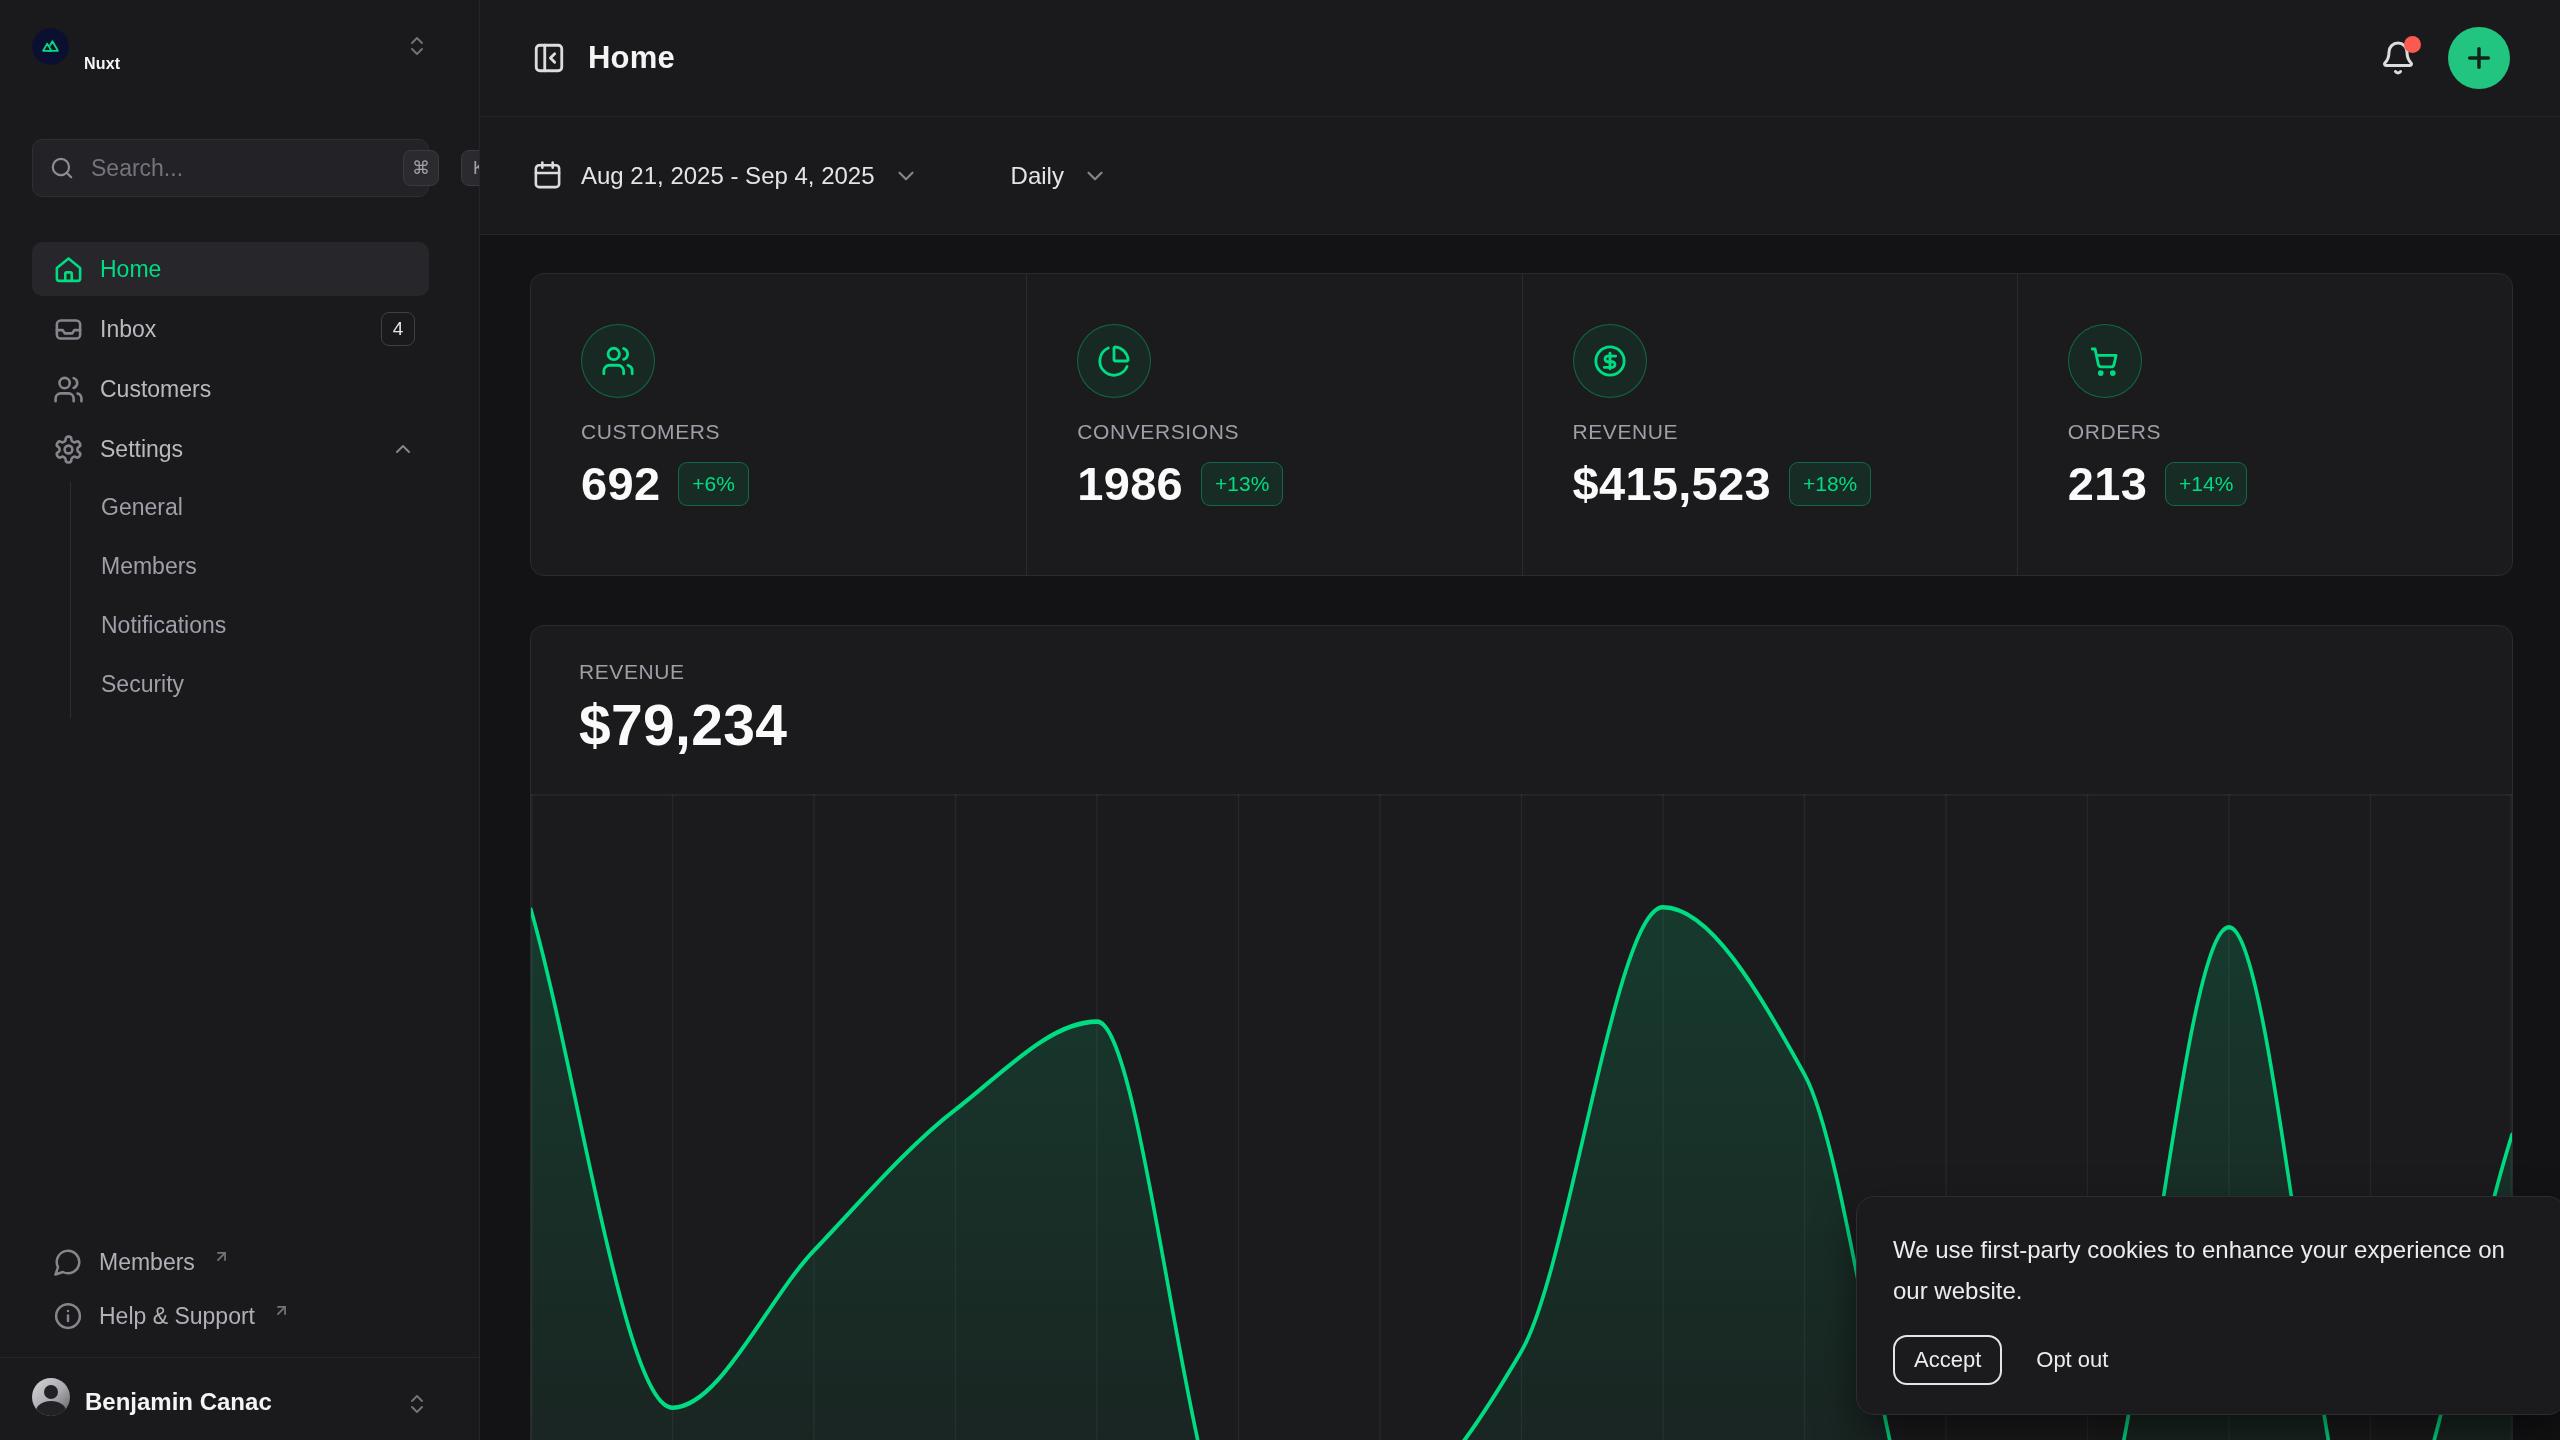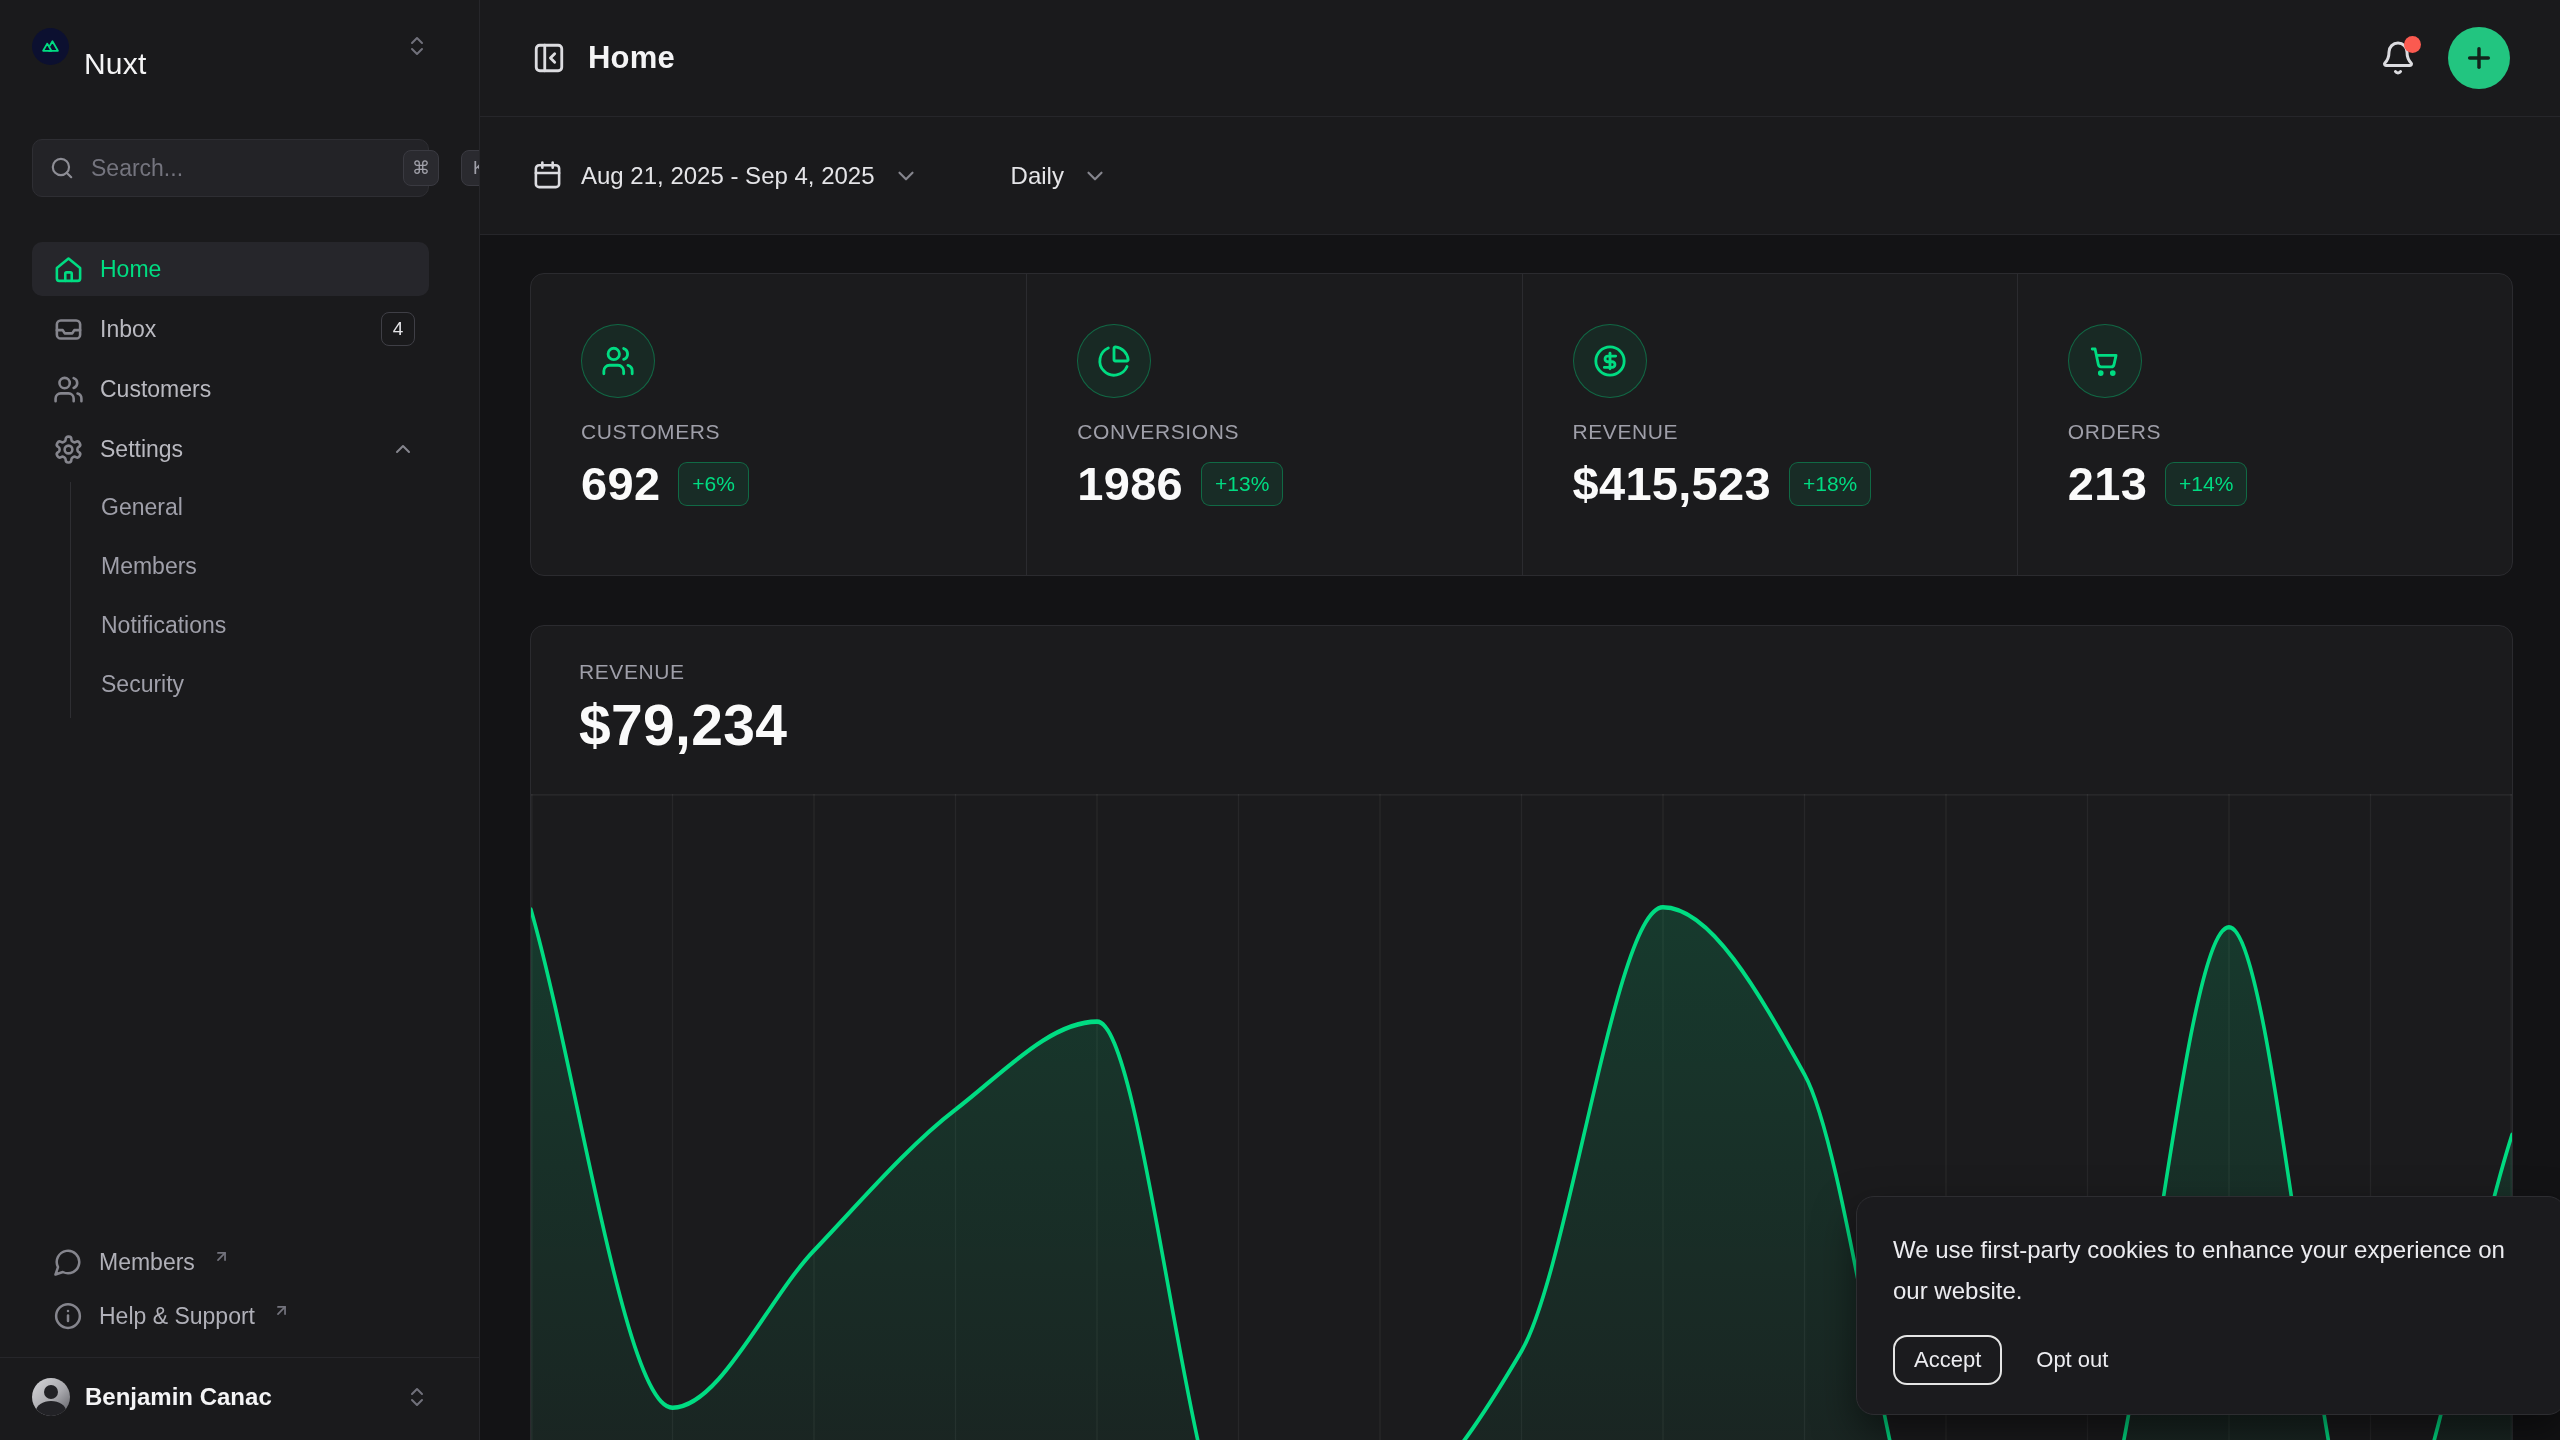--- a/index.html
+++ b/index.html
@@ -22,21 +22,21 @@
     padding:26px 50px 14px 32px; overflow:hidden;
   }
   .brand-row {
     height:40px; display:flex; align-items:center; gap:15px;
     cursor:pointer; border-radius:10px;
   }
   .brand-logo {
     width:37px; height:37px; border-radius:50%;
     background:#0c1030; display:flex; align-items:center; justify-content:center;
   }
-  .brand-name { font-size:30px; font-weight:400; letter-spacing:.2px;margin-top:36px; }
+  .brand-name { font-size:16px; font-weight:700; letter-spacing:.2px;margin-top:36px; }
   .brand-caret { margin-left:auto; color:#71717b; }
 
   .searchbox {
     margin-top:73px; height:58px; border-radius:10px;
     background:#232327; border:1px solid #2e2e33;
     display:flex; align-items:center; gap:16px; padding:0 12px 0 16px;
   }
   .searchbox input {
     background:transparent; border:none; outline:none; flex:1;
     font:500 23px "Liberation Sans",sans-serif; color:#e4e4e7;
@@ -81,21 +81,21 @@
   .sb-link {
     height:54px; display:flex; align-items:center; gap:16px;
     color:#b0b0b8; font-size:23px; font-weight:500; cursor:pointer;
     padding:0 8px 0 21px; border-radius:10px; text-decoration:none;
   }
   .sb-link .nicon { color:#85858d; display:flex; }
   .ext-arrow { color:#74747e; margin-left:2px; margin-bottom:12px; }
 
   .user-row {
     border-top:1px solid #26262a; padding:20px 50px 24px 32px;
-    display:flex; align-items:center; gap:15px; cursor:pointer;
+    display:flex; align-items:flex-end; gap:15px; cursor:pointer;
   }
   .avatar {
     width:38px; height:38px; border-radius:50%; overflow:hidden;
     background:linear-gradient(135deg,#d6d6d9 0%,#a8a8ad 55%,#5a5a60 100%);
     position:relative; flex:none;
   }
   .avatar::before { 
     content:""; position:absolute; left:12px; top:7px; width:14px; height:14px;
     border-radius:50%; background:#222226;
   }

